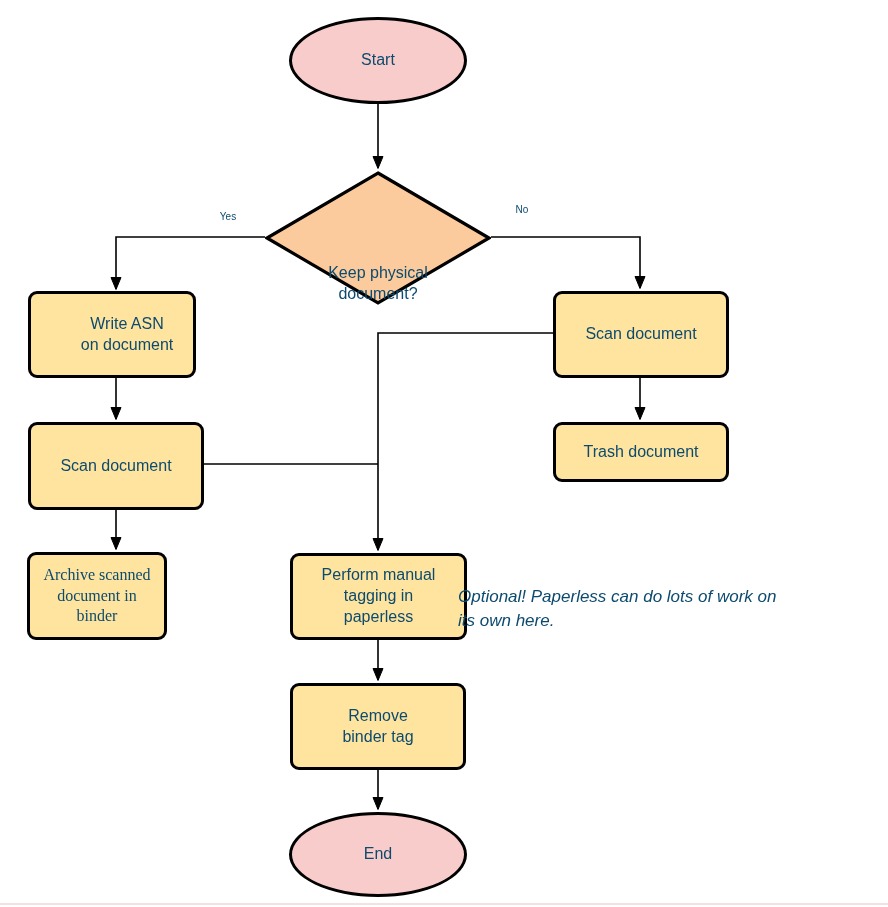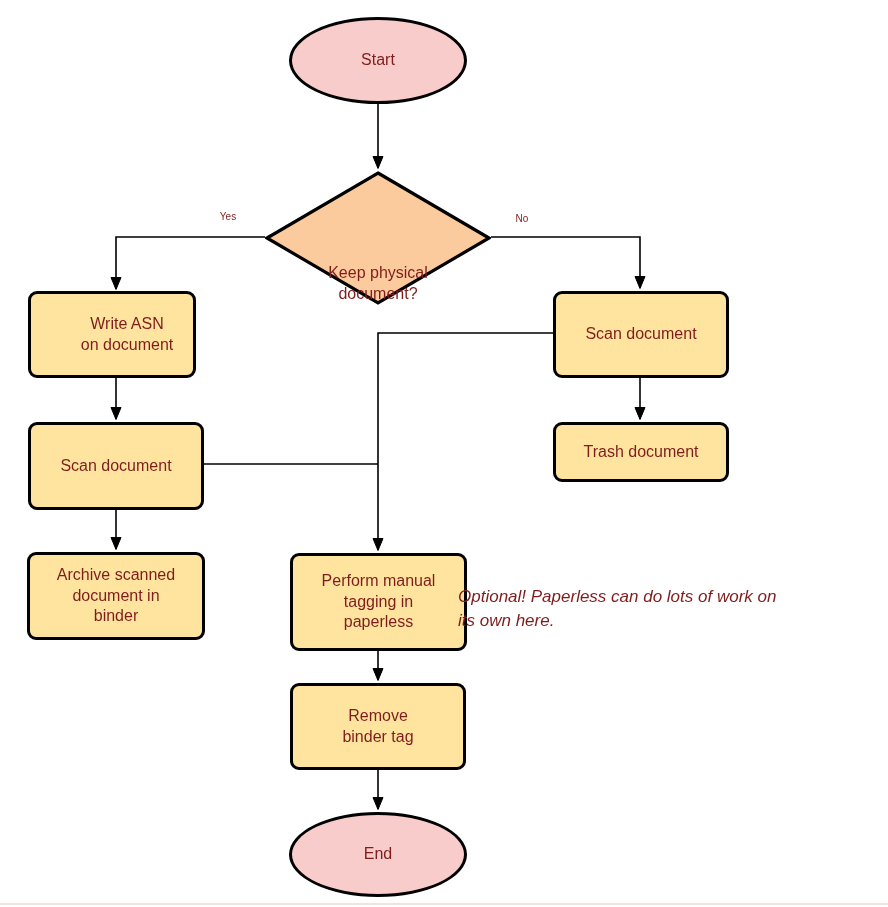--- a/index.html
+++ b/index.html
@@ -6,21 +6,21 @@
     margin: 0;
     padding: 0;
     background: #ffffff;
   }
   .canvas {
     position: relative;
     width: 888px;
     height: 907px;
     background: var(--background, #ffffff);
     font-family: "Liberation Sans", sans-serif;
-    color: #7f1d1d;
+    color: #0c4a6e;
     overflow: hidden;
   }
   .edges {
     position: absolute;
     left: 0;
     top: 0;
     width: 888px;
     height: 907px;
   }
   .edges path {
@@ -87,29 +87,29 @@
     top: 903px;
     height: 2px;
     background: var(--bottom-rule, #f2e2e2);
   }
 
   
   #n-start     { left: 289px; top: 17px;  width: 178px; height: 87px; }
   #n-decision  { left: 265px; top: 171px; width: 226px; height: 134px; align-items: flex-end; }
   #n-write-asn { left: 28px;  top: 291px; width: 168px; height: 87px; padding-left: 30px; }
   #n-scan-left { left: 28px;  top: 422px; width: 176px; height: 88px; }
-  #n-archive   { left: 27px;  top: 552px; width: 178px; height: 88px; }
+  #n-archive   { left: 27px;  top: 552px; width: 140px; height: 88px; font-family: Liberation Serif, serif; }
   #n-scan-right{ left: 553px; top: 291px; width: 176px; height: 87px; }
   #n-trash     { left: 553px; top: 422px; width: 176px; height: 60px; }
-  #n-tagging   { left: 290px; top: 553px; width: 177px; height: 98px; }
+  #n-tagging   { left: 290px; top: 553px; width: 177px; height: 87px; }
   #n-remove    { left: 290px; top: 683px; width: 176px; height: 87px; }
   #n-end       { left: 289px; top: 812px; width: 178px; height: 85px; }
 
   #lbl-yes { left: 204px; top: 211px; }
-  #lbl-no  { left: 498px; top: 213px; }
+  #lbl-no  { left: 498px; top: 204px; }
 </style>
 </head>
 <body>
 
 <div class="canvas">
 
   <svg class="edges" width="888" height="907" viewBox="0 0 888 907" xmlns="http://www.w3.org/2000/svg">
     <defs>
       <marker id="arrow" markerUnits="userSpaceOnUse" markerWidth="14" markerHeight="12" refX="12.5" refY="6" orient="auto">
         <path d="M1 1 L13 6 L1 11 Z" style="fill:var(--stroke,#000);stroke:var(--stroke,#000);stroke-width:1;"></path>

